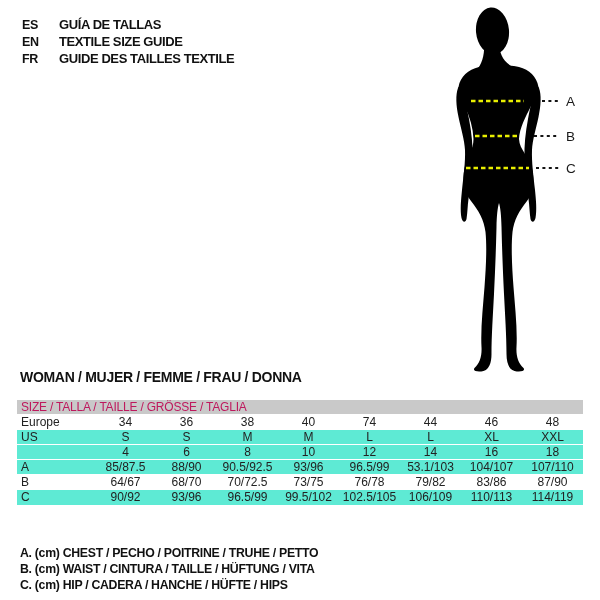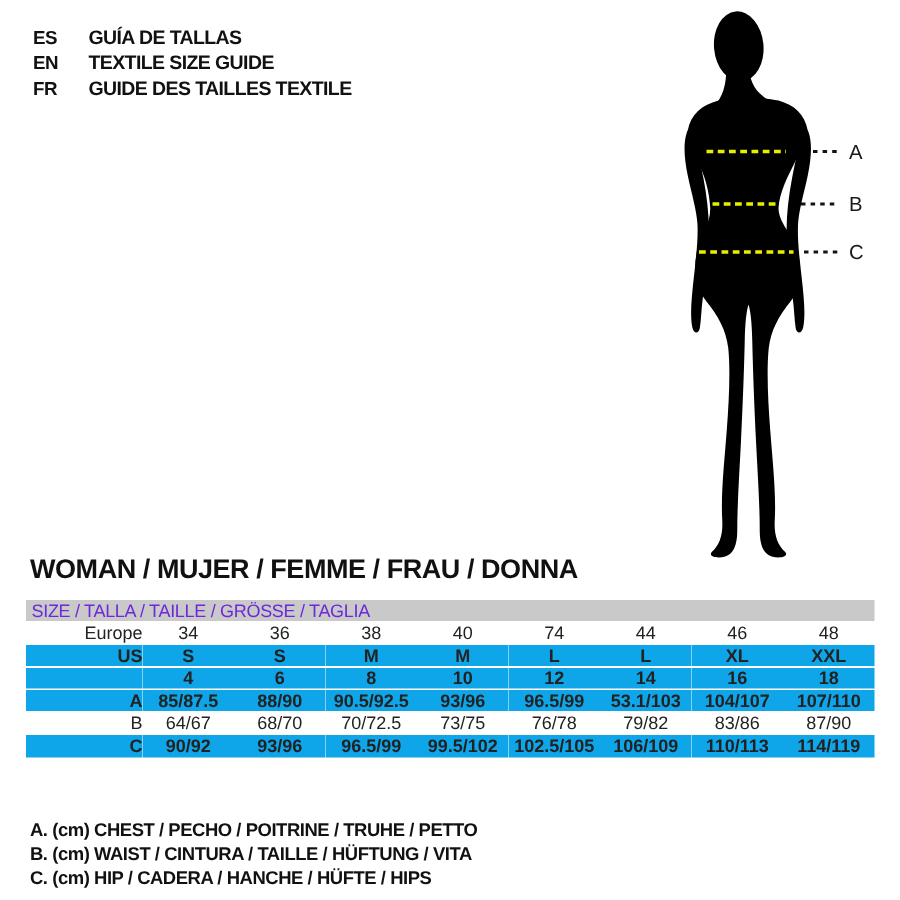--- a/index.html
+++ b/index.html
@@ -8,32 +8,32 @@
   
   .lang-block{position:absolute;left:22px;top:16px;}
   .lang-row{display:flex;height:17.2px;align-items:center;}
   .lang-code{width:37px;font-weight:700;font-size:12.5px;letter-spacing:-0.3px;}
   .lang-title{font-weight:700;font-size:13px;letter-spacing:-0.4px;white-space:nowrap;}
   
   .figure{position:absolute;left:400px;top:0;width:200px;height:380px;}
   .figure svg{display:block;}
   .figure text{font-family:"Liberation Sans",sans-serif;font-size:13.5px;fill:#1a1a1a;}
   
-  .section-title{position:absolute;left:20px;top:369px;font-weight:700;font-size:18px;
+  .section-title{position:absolute;left:20px;top:369px;font-weight:700;font-size:14px;
                  letter-spacing:-0.3px;white-space:nowrap;}
   
   .size-table{position:absolute;left:17px;top:399px;width:566px;border-collapse:collapse;
               table-layout:fixed;font-size:12px;color:#222;}
   .size-table td{padding:0;text-align:center;white-space:nowrap;overflow:hidden;}
   .size-table tr{height:15px;}
   .size-table tr.thead{height:14px;}
   .size-table tr.thead td{background:#c9c9c9;text-align:left;padding-left:4px;
-                          font-size:12px;color:#6d28d9;letter-spacing:-0.2px;}
-  .size-table td.rlabel{text-align:right;padding-left:4px;}
-  .size-table tr.shaded{background:#0ea5e9;font-weight:bold;}
+                          font-size:12px;color:#be185d;letter-spacing:-0.2px;}
+  .size-table td.rlabel{text-align:left;padding-left:4px;}
+  .size-table tr.shaded{background:#5eead4;}
   .size-table tr{border-top:1px solid #fff;}
   
   .legend{position:absolute;left:20px;top:546px;}
   .legend-line{height:16px;font-weight:700;font-size:12.3px;letter-spacing:-0.3px;white-space:nowrap;}
 </style>
 </head>
 <body>
 
 <div class="canvas">
 

